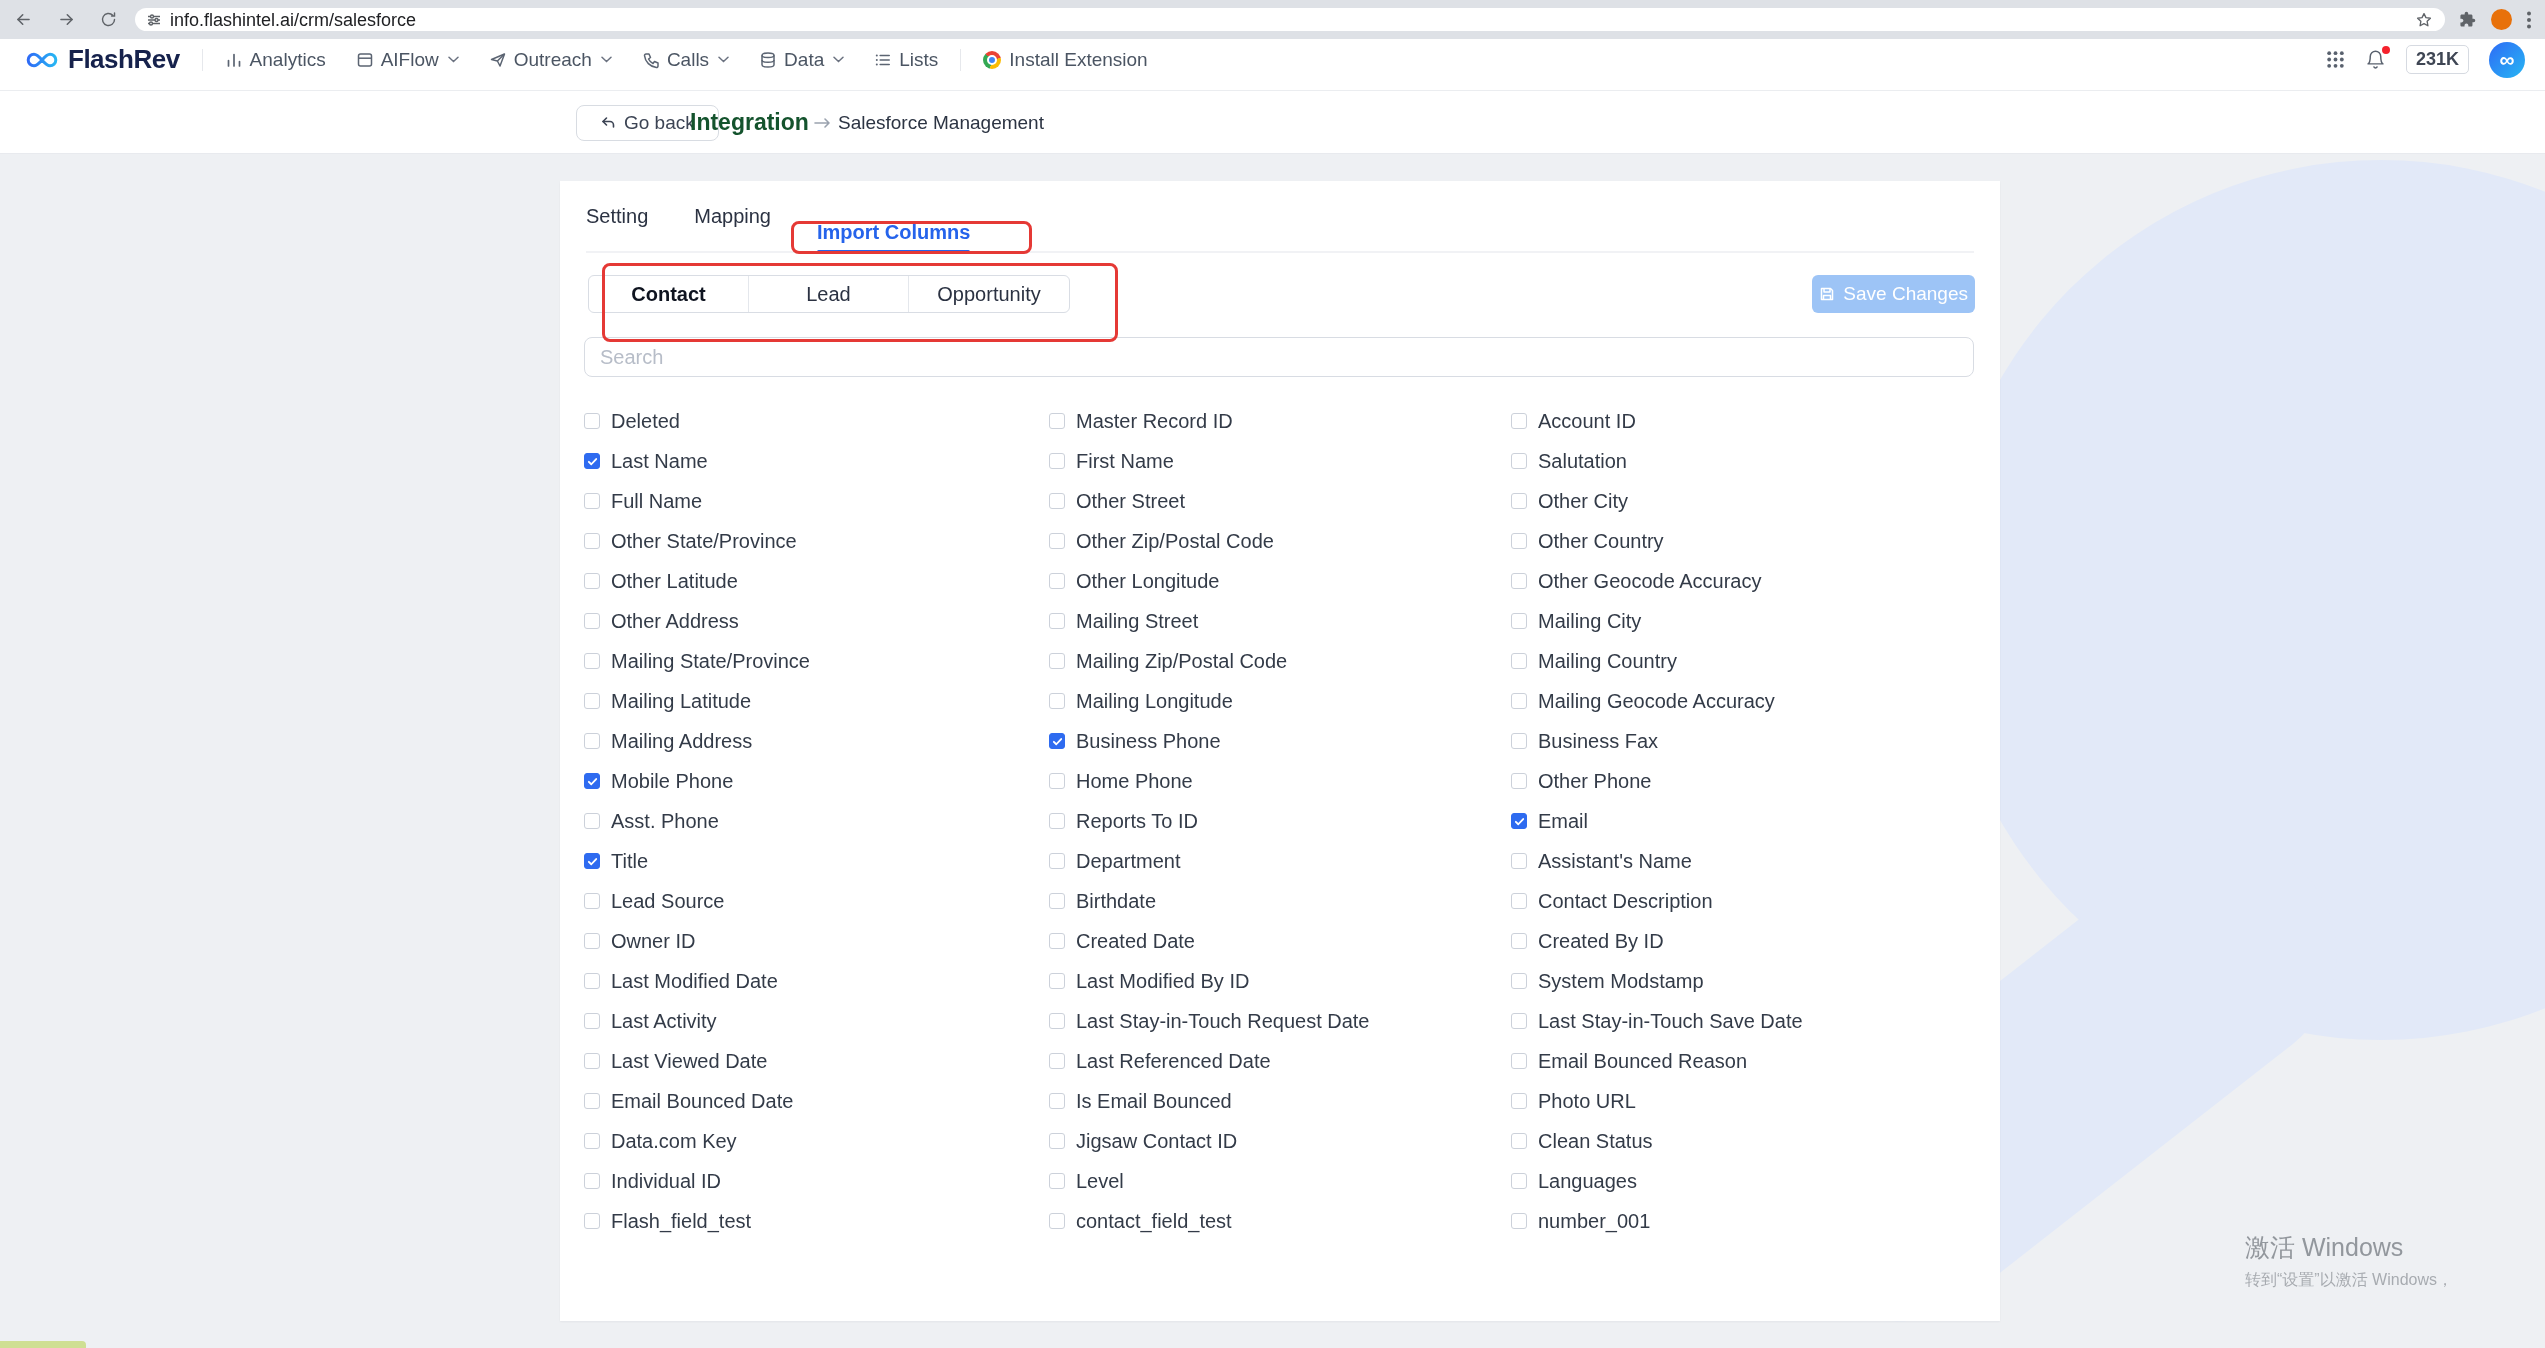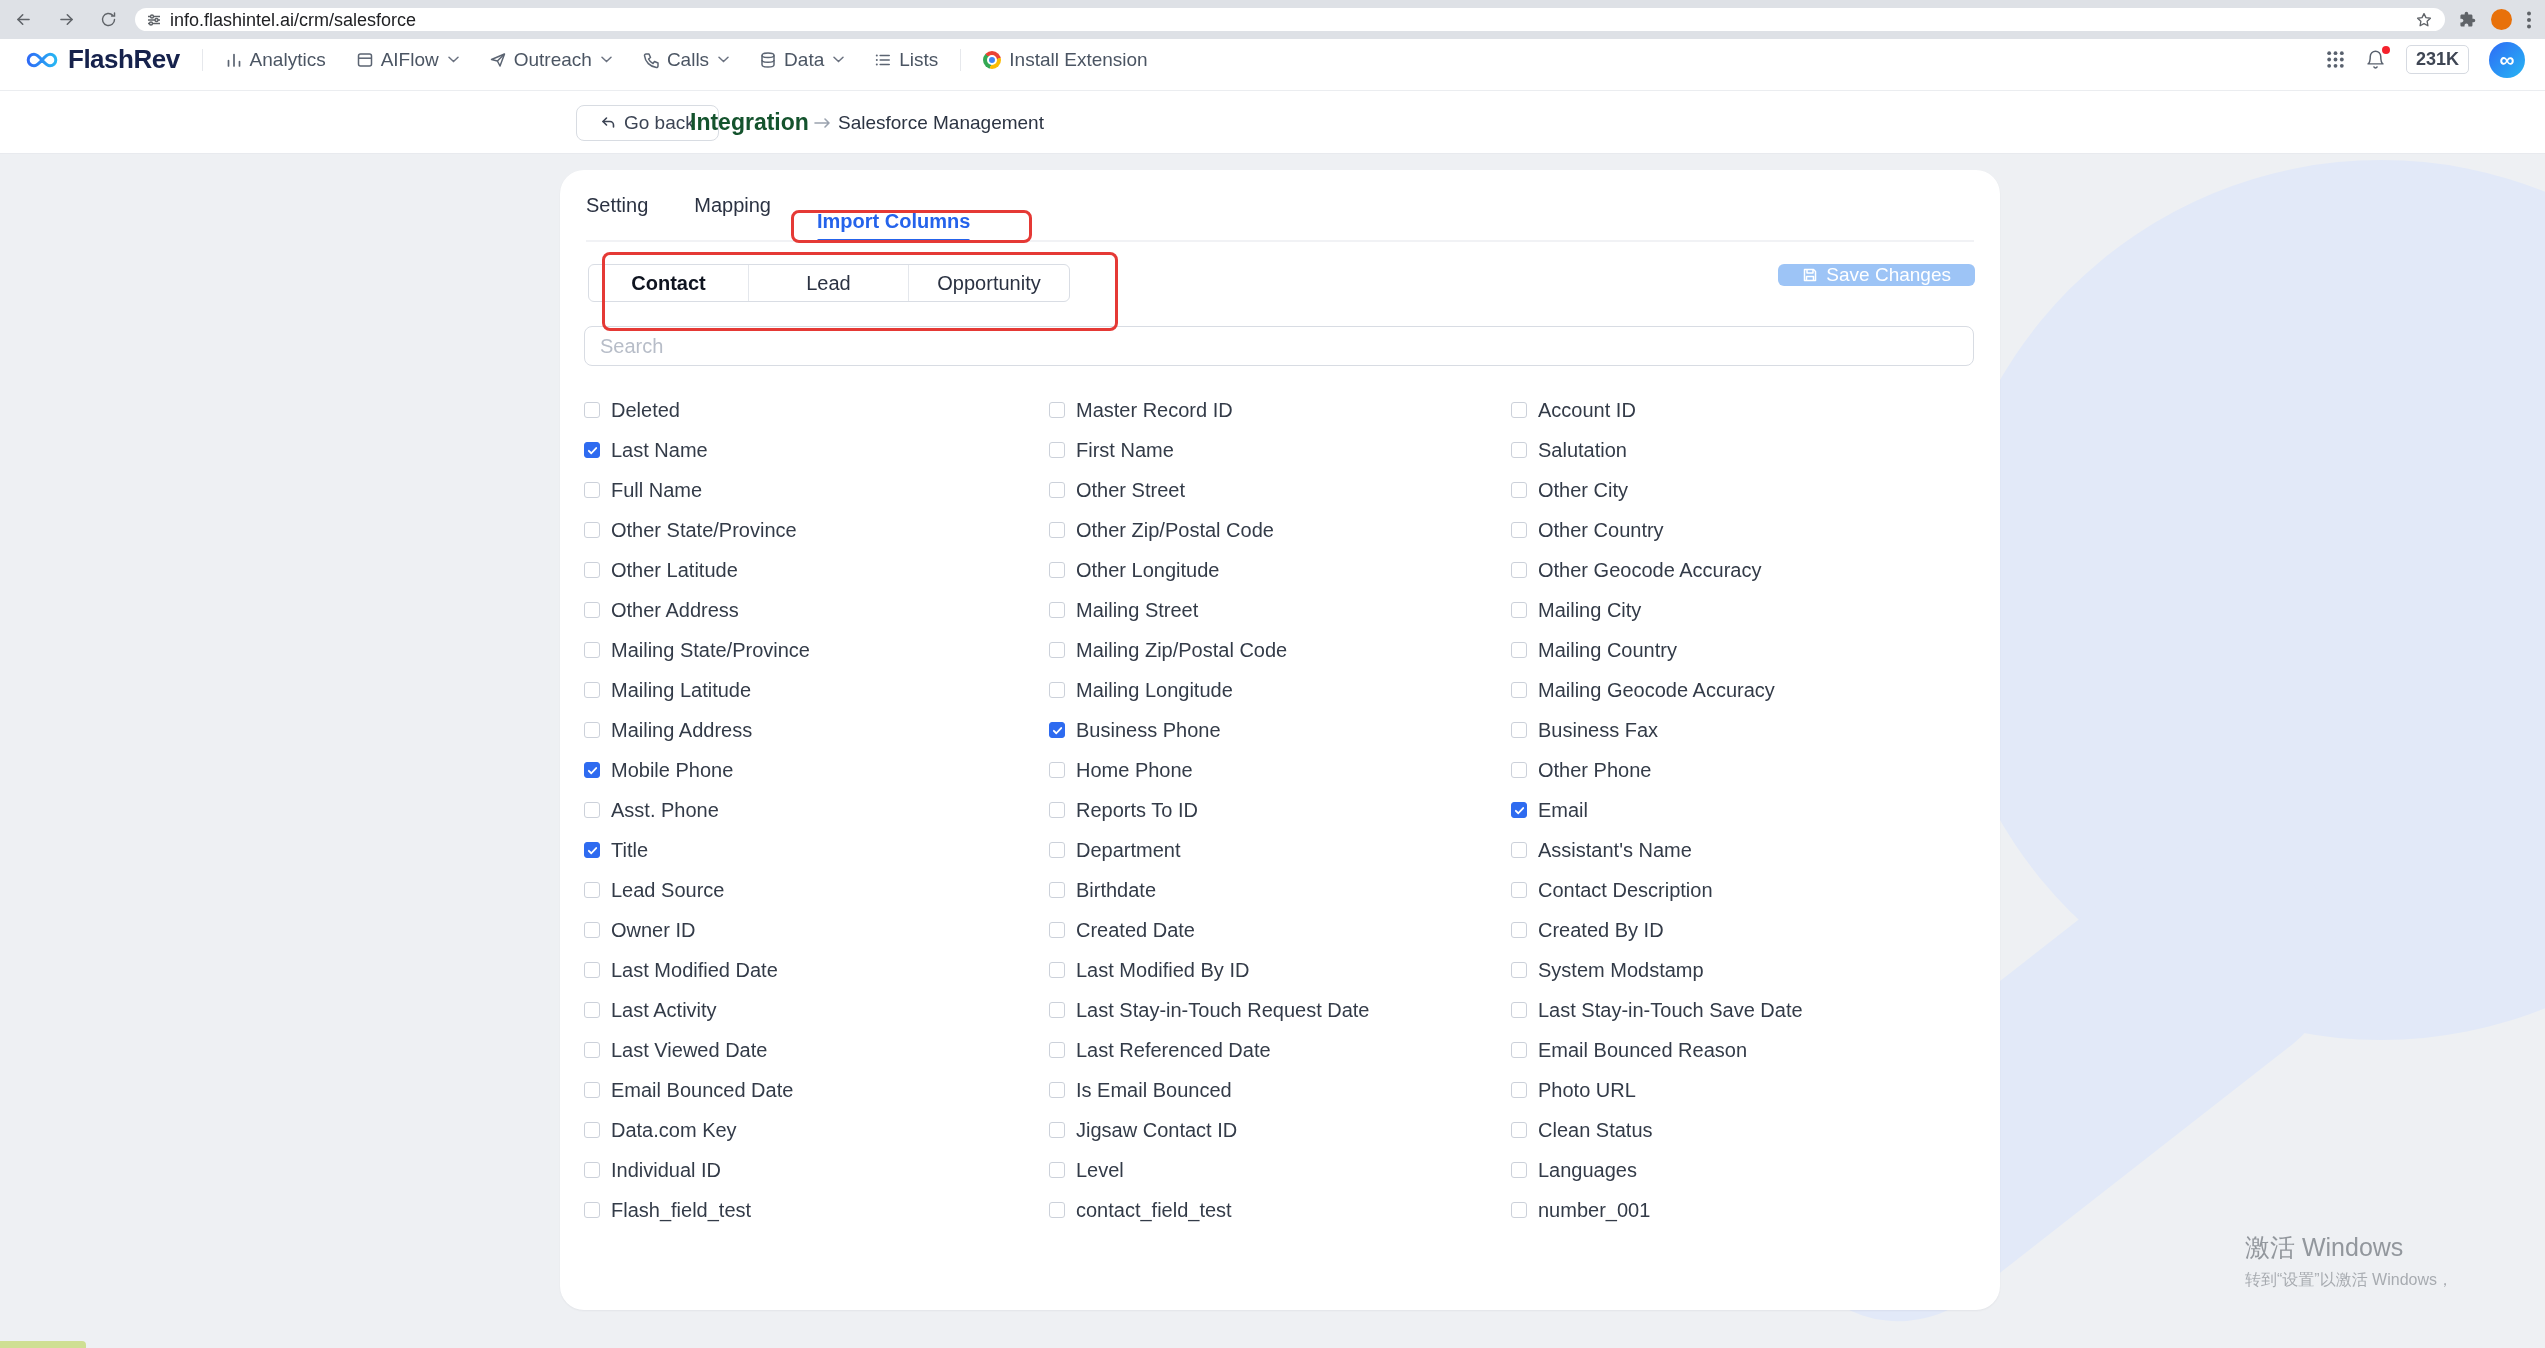--- a/index.html
+++ b/index.html
@@ -69,41 +69,41 @@
   .crumb-sep { position:absolute; left:814px; top:26px; }
   .crumb { position:absolute; left:838px; top:0; line-height:63px; font-size:19px; color:#2c3443; }
 
   
   .content { position:absolute; top:154px; left:0; width:100%; height:1194px; background:#eef0f3; overflow:hidden; }
   .blob { position:absolute; background:#e2e9f8; }
   .blob-circle { left:1941px; top:6px; width:880px; height:880px; border-radius:50%; }
   .blob-handle { left:1740px; top:811px; width:640px; height:230px; border-radius:120px; transform:rotate(-38deg); }
 
   .card {
-    position:absolute; left:560px; top:16px; width:1440px; height:1140px;
-    background:#fff; border-radius:24px; box-shadow:0 1px 2px rgba(15,23,42,.05); z-index:2;
+    position:absolute; left:560px; top:27px; width:1440px; height:1140px;
+    background:#fff; border-radius:0; box-shadow:0 1px 2px rgba(15,23,42,.05); z-index:2;
   }
 
   .tabs { position:absolute; left:26px; right:26px; top:0; height:72px; display:flex; gap:46px; align-items:stretch; border-bottom:2px solid #f1f2f5; }
   .tab { position:relative; display:flex; align-items:center; font-size:20px; font-weight:500; color:#2b3242; cursor:pointer; }
   .tab.active { color:#2563eb; font-weight:700;margin-top:32px; }
   .tab.active::after { content:""; position:absolute; left:0; right:0; bottom:-2px; height:3px; border-radius:2px; background:#2563eb; }
 
   .anno { position:absolute; border:3px solid #e53935; border-radius:8px; pointer-events:none; z-index:6; }
   .anno-tab { left:-26px; right:-62px; top:8px; bottom:-3px; }
   .anno-subtabs { left:13px; top:-13px; width:516px; height:79px; }
 
   .subtabs { position:absolute; left:28px; top:94px; height:38px; display:flex; border:1px solid #d9dde4; border-radius:6px; background:#fff; }
   .subtab { width:160px; display:flex; align-items:center; justify-content:center; font-size:20px; color:#2b3242; border-right:1px solid #e4e7ec; cursor:pointer; }
   .subtab:last-of-type { border-right:none; }
   .subtab.active { font-weight:700; color:#0f1420; }
 
   .save-btn {
-    position:absolute; right:25px; top:94px; height:22px;
-    display:flex; align-items:center; gap:8px; padding:0 24px;
+    position:absolute; right:25px; top:94px; height:38px;
+    display:flex; align-items:center; gap:8px; padding:0 7px;
     background:#9dc4f6; border:none; border-radius:6px; color:#fff;
     font-size:19px; font-family:inherit; cursor:pointer;
   }
 
   .search {
     position:absolute; left:24px; top:156px; width:1390px; height:40px;
     border:1px solid #d8dce3; border-radius:8px; padding:0 15px;
     font-size:20px; color:#333; font-family:inherit; outline:none; background:#fff;
   }
   .search::placeholder { color:#b7bdc8; }

